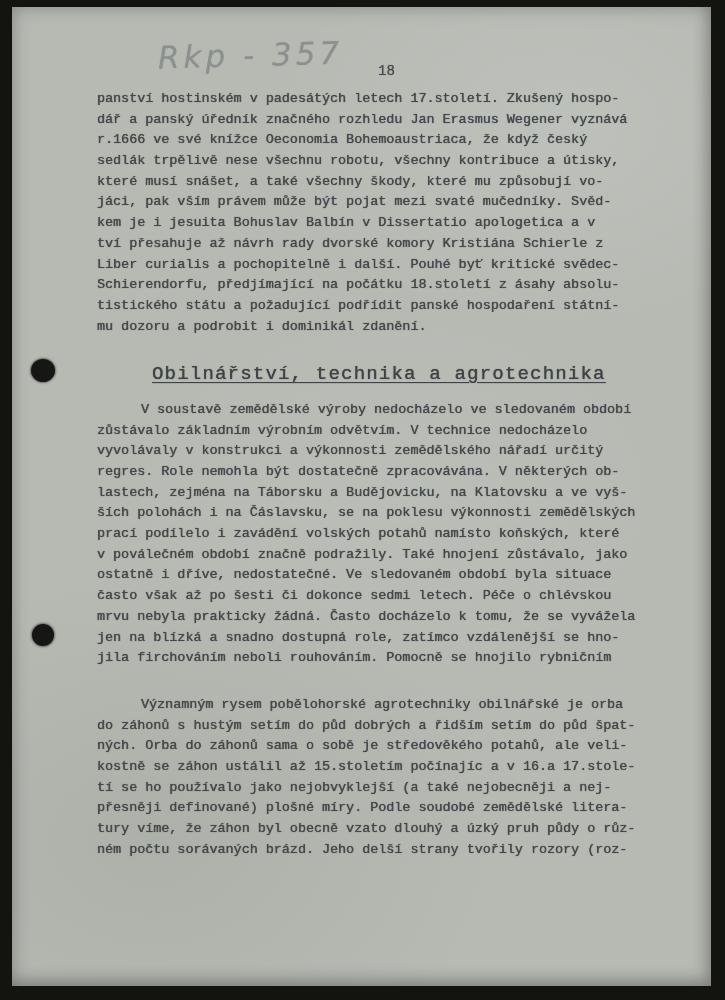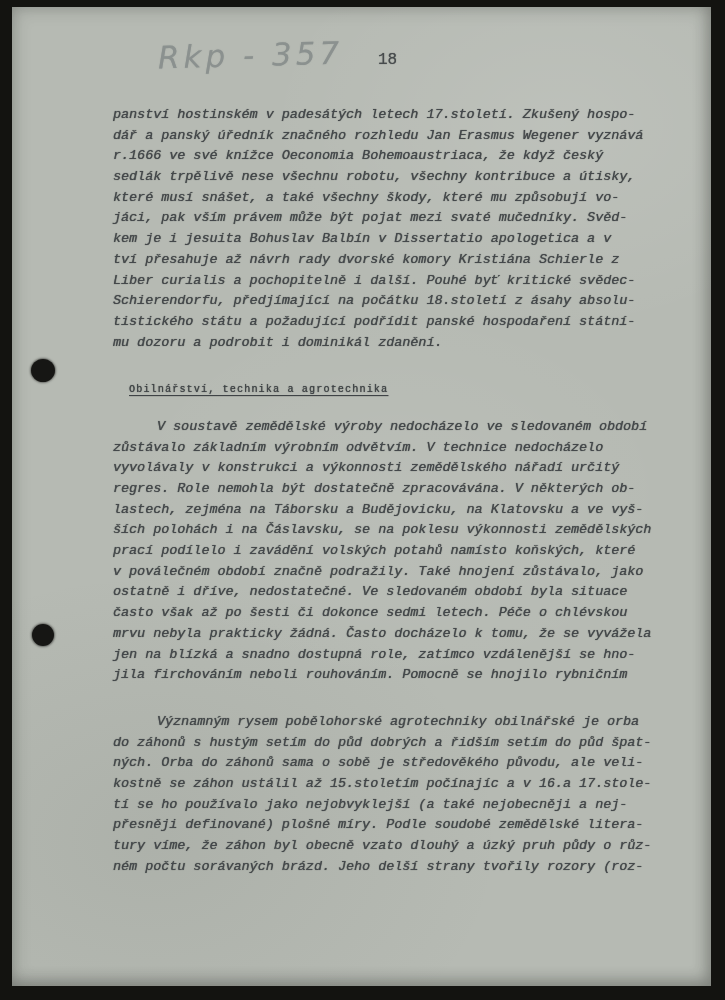--- a/index.html
+++ b/index.html
@@ -48,46 +48,46 @@
     font-size: 31px;
     letter-spacing: 4px;
     color: #8b918f;
     transform: rotate(-1.5deg);
     text-shadow: 0 0 1px rgba(139,145,143,0.7);
     white-space: nowrap;
   }
   .page-number {
     position: absolute;
     left: 366px;
-    top: 44px;
-    font-size: 16px;
+    top: 56px;
+    font-size: 14px;
     color: #474b4d;
     text-shadow: 0 0 1px rgba(60,64,62,0.75);
   }
 
   .text-block {
     position: absolute;
     left: 85px;
     top: 82px;
     width: 568px;
     font-size: 13.4px;
     line-height: 20.7px;
     color: #44484b;
     text-shadow: 0 0 1px rgba(58,62,60,0.80), 0.4px 0.4px 0.6px rgba(58,62,60,0.35);
     white-space: nowrap;
   }
-  .para { margin: 16px; font-style: italic; }
+  .para { margin: 0; }
   .para .line { height: 20.7px; }
   .indent-first .line:first-child { text-indent: 44px; }
 
   .section-heading {
     margin-top: 27px;
     margin-bottom: 15px;
-    margin-left: 32px;
-    font-size: 10px;
+    margin-left: 55px;
+    font-size: 19px;
     letter-spacing: 1.2px;
     text-decoration: underline;
     text-underline-offset: 3px;
     color: #3f4346;
   }
   .para-3 { margin-top: 26px; }
 </style>
 </head>
 <body>
 
@@ -132,21 +132,21 @@
           <div class="line">ostatně i dříve, nedostatečné. Ve sledovaném období byla situace</div>
           <div class="line">často však až po šesti či dokonce sedmi letech. Péče o chlévskou</div>
           <div class="line">mrvu nebyla prakticky žádná. Často docházelo k tomu, že se vyvážela</div>
           <div class="line">jen na blízká a snadno dostupná role, zatímco vzdálenější se hno-</div>
           <div class="line">jila firchováním neboli rouhováním. Pomocně se hnojilo rybničním</div>
         </div>
 
       <div class="para para-3 indent-first">
           <div class="line">Významným rysem pobělohorské agrotechniky obilnářské je orba</div>
           <div class="line">do záhonů s hustým setím do půd dobrých a řidším setím do půd špat-</div>
-          <div class="line">ných. Orba do záhonů sama o sobě je středověkého původu, ale veli-</div>
+          <div class="line">ných. Orba do záhonů sama o sobě je středověkého potahů, ale veli-</div>
           <div class="line">kostně se záhon ustálil až 15.stoletím počínajíc a v 16.a 17.stole-</div>
           <div class="line">tí se ho používalo jako nejobvyklejší (a také nejobecněji a nej-</div>
           <div class="line">přesněji definované) plošné míry.  Podle soudobé zemědělské litera-</div>
           <div class="line">tury víme, že záhon byl obecně vzato dlouhý a úzký pruh půdy o růz-</div>
           <div class="line">ném počtu sorávaných brázd. Jeho delší strany tvořily rozory (roz-</div>
         </div>
 
     </div>
   </div>
 </div>

